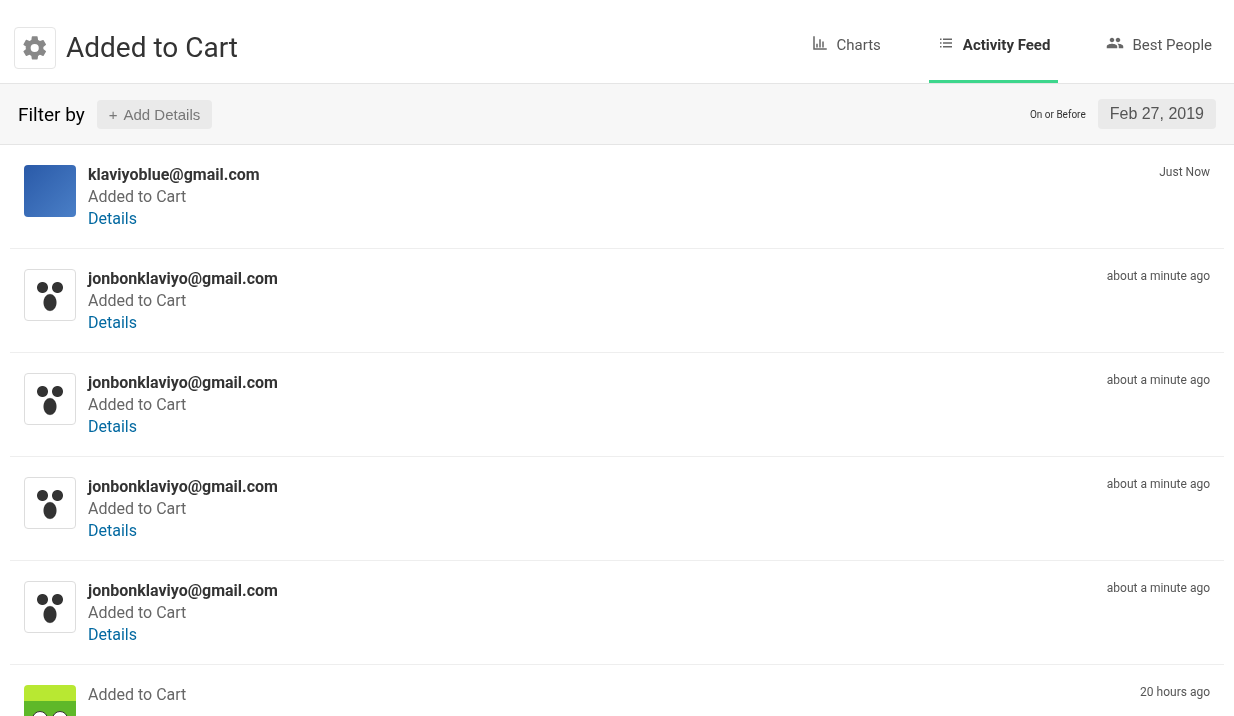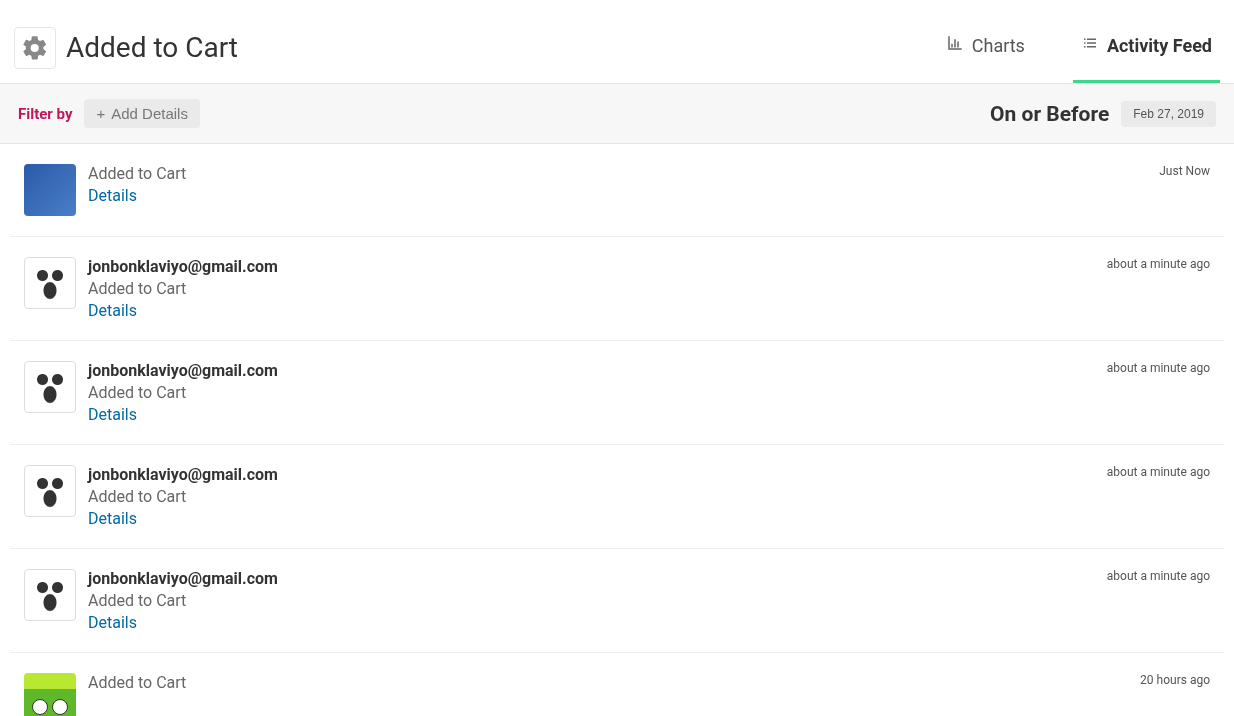--- a/index.html
+++ b/index.html
@@ -47,21 +47,21 @@
       display: flex;
       gap: 40px;
     }
     .nav-tab {
       display: flex;
       align-items: center;
       gap: 8px;
       padding: 22px 8px 24px 8px;
       cursor: pointer;
       color: #555;
-      font-size: 18px;
+      font-size: 15px;
       border-bottom: 3px solid transparent;
     }
     .nav-tab.active {
       color: #333;
       font-weight: 700;
       border-bottom: 3px solid #3dd68c;
       text-align: center;
     }
     .nav-tab svg {
       width: 18px;
@@ -75,52 +75,52 @@
       padding: 15px 18px;
       background: #f7f7f7;
       border-bottom: 1px solid #e5e5e5;
     }
     .filter-left {
       display: flex;
       align-items: center;
       gap: 12px;
     }
     .filter-label {
-      font-size: 15px;
-      font-weight: 700;
-      color: #be185d;
+      font-size: 19px;
+      font-weight: 400;
+      color: #000000;
     }
     .add-filter-btn {
       display: inline-flex;
       align-items: center;
       gap: 6px;
       padding: 6px 12px;
       background: #eaeaea;
       border-radius: 4px;
       color: #777;
       font-size: 15px;
       cursor: pointer;
       border: none;
     }
     .filter-right {
       display: flex;
       align-items: center;
       gap: 12px;
     }
     .date-label {
-      font-size: 21px;
-      font-weight: 700;
+      font-size: 10px;
+      font-weight: 400;
       color: #333;
     }
     .date-btn {
       padding: 6px 12px;
       background: #eaeaea;
       border-radius: 4px;
       color: #555;
-      font-size: 12px;
+      font-size: 16px;
       cursor: pointer;
       border: none;
     }
     .feed {
       padding: 0 10px;
     }
     .feed-item {
       display: flex;
       align-items: flex-start;
       padding: 20px 14px;
@@ -211,20 +211,28 @@
       </span>
       <span>Charts</span>
     </div>
     <div class="nav-tab active">
       <span>
         <svg viewBox="0 0 24 24">
             <path d="M4 6h2v2H4V6zm4 0h12v2H8V6zM4 11h2v2H4v-2zm4 0h12v2H8v-2zM4 16h2v2H4v-2zm4 0h12v2H8v-2z"></path>
           </svg>
       </span>
       <span>Activity Feed</span>
+    </div>
+    <div class="nav-tab">
+      <span>
+        <svg viewBox="0 0 24 24">
+            <path d="M16 11c1.66 0 2.99-1.34 2.99-3S17.66 5 16 5s-3 1.34-3 3 1.34 3 3 3zm-8 0c1.66 0 2.99-1.34 2.99-3S9.66 5 8 5 5 6.34 5 8s1.34 3 3 3zm0 2c-2.33 0-7 1.17-7 3.5V19h14v-2.5c0-2.33-4.67-3.5-7-3.5zm8 0c-.29 0-.62.02-.97.05 1.16.84 1.97 1.97 1.97 3.45V19h6v-2.5c0-2.33-4.67-3.5-7-3.5z"></path>
+          </svg>
+      </span>
+      <span>Best People</span>
     </div>
   </nav>
 </div>
 
 <div class="filter-bar">
   <div class="filter-left">
     <span class="filter-label">Filter by</span>
     <button class="add-filter-btn">
       <span>+</span>
       <span>Add Details</span>
@@ -233,20 +241,21 @@
   <div class="filter-right">
     <span class="date-label">On or Before</span>
     <button class="date-btn">Feb 27, 2019</button>
   </div>
 </div>
 
 <div class="feed" id="feed-list">
     <div class="feed-item">
       <div class="avatar avatar-blue"></div>
       <div class="feed-body">
+        <div class="feed-email">klaviyoblue@gmail.com</div>
         <div class="feed-action">Added to Cart</div>
         <div class="feed-details">Details</div>
       </div>
       <div class="feed-time">Just Now</div>
     </div>
     <div class="feed-item">
       <div class="avatar avatar-bw"></div>
       <div class="feed-body">
         <div class="feed-email">jonbonklaviyo@gmail.com</div>
         <div class="feed-action">Added to Cart</div>

